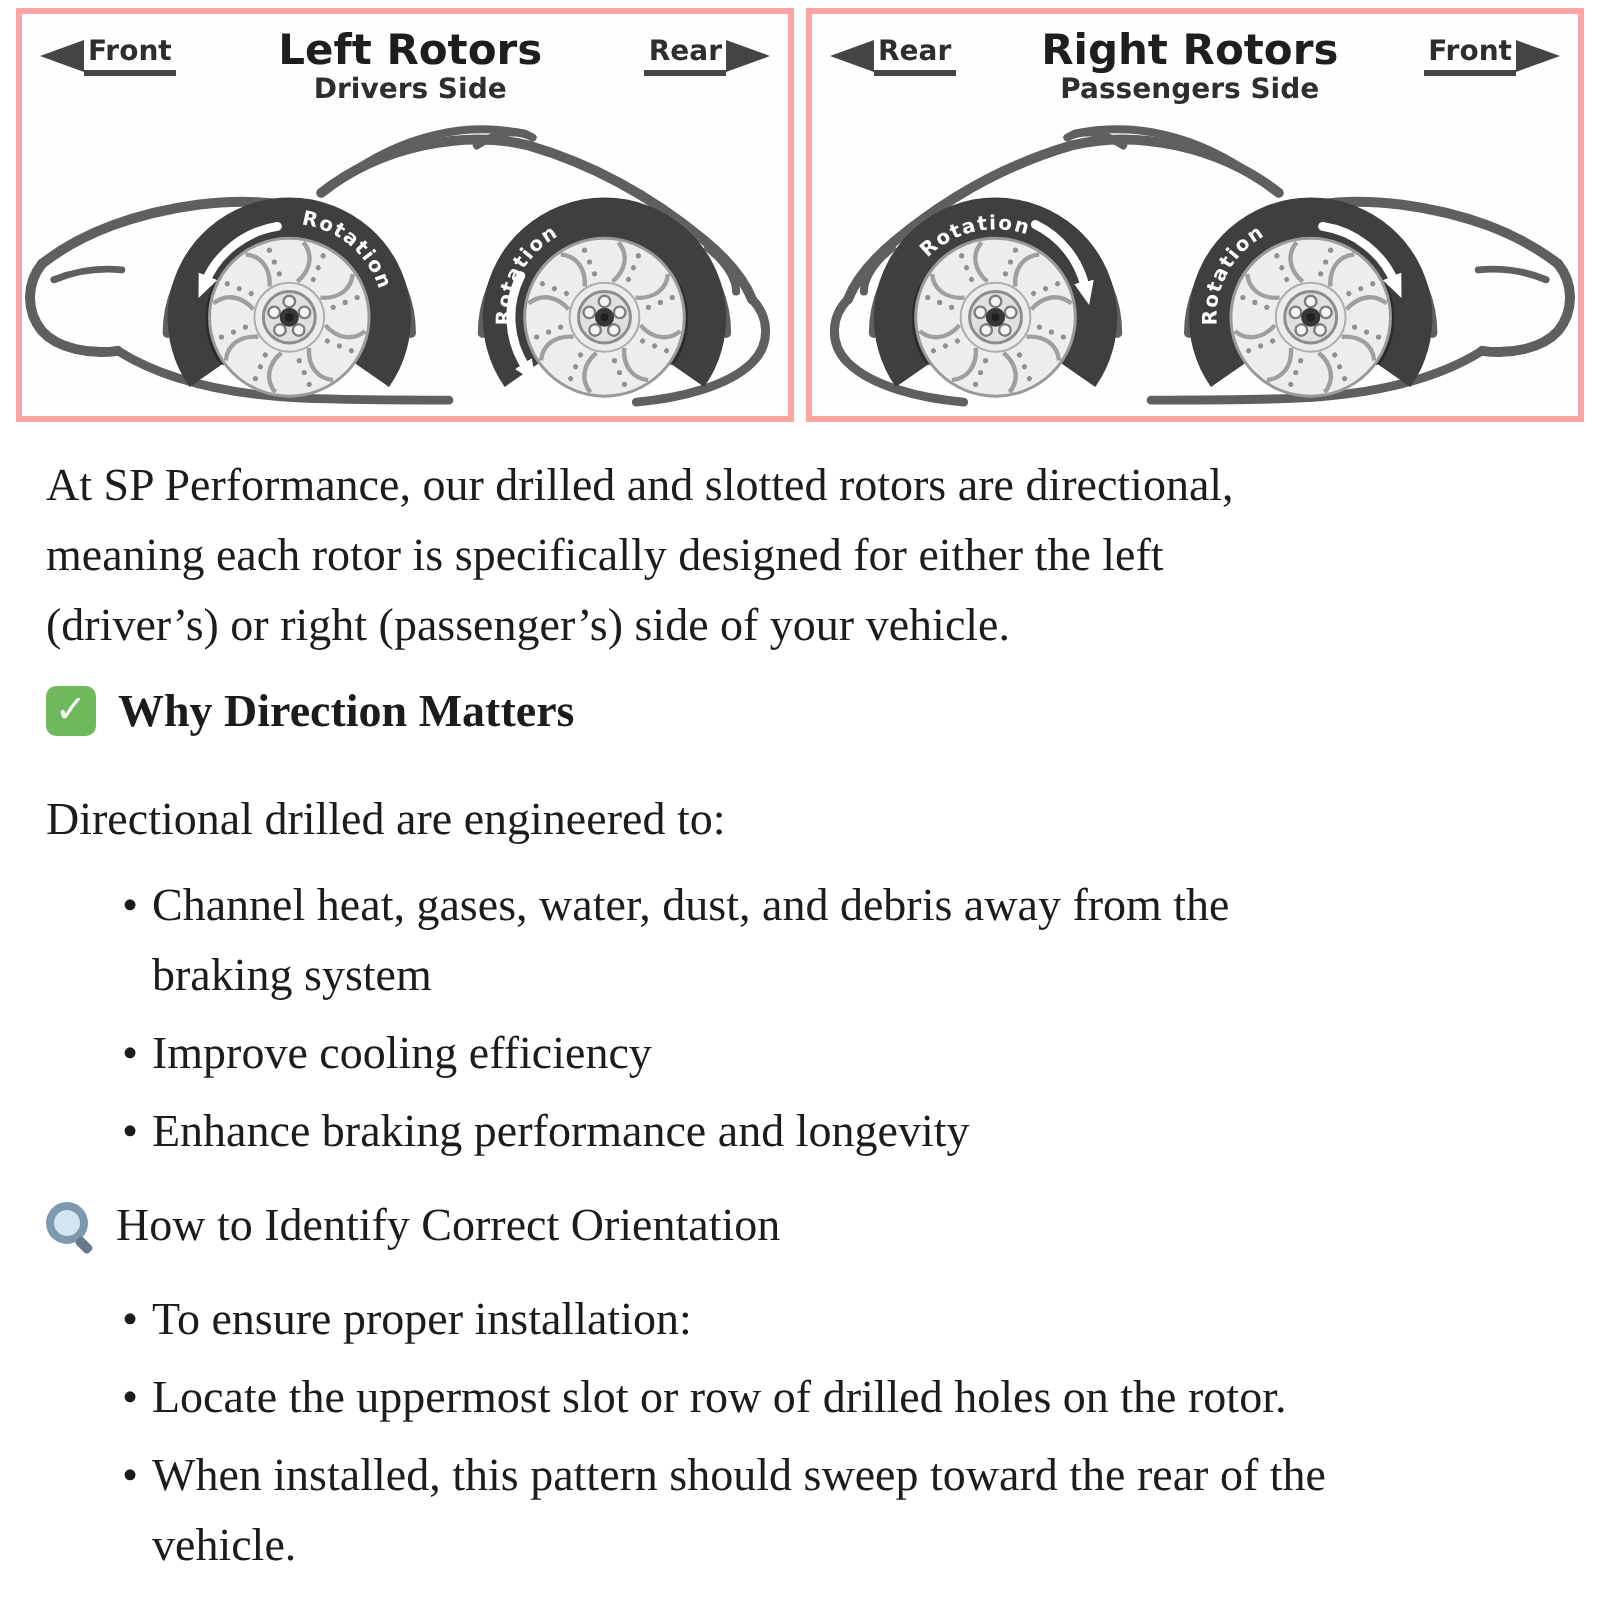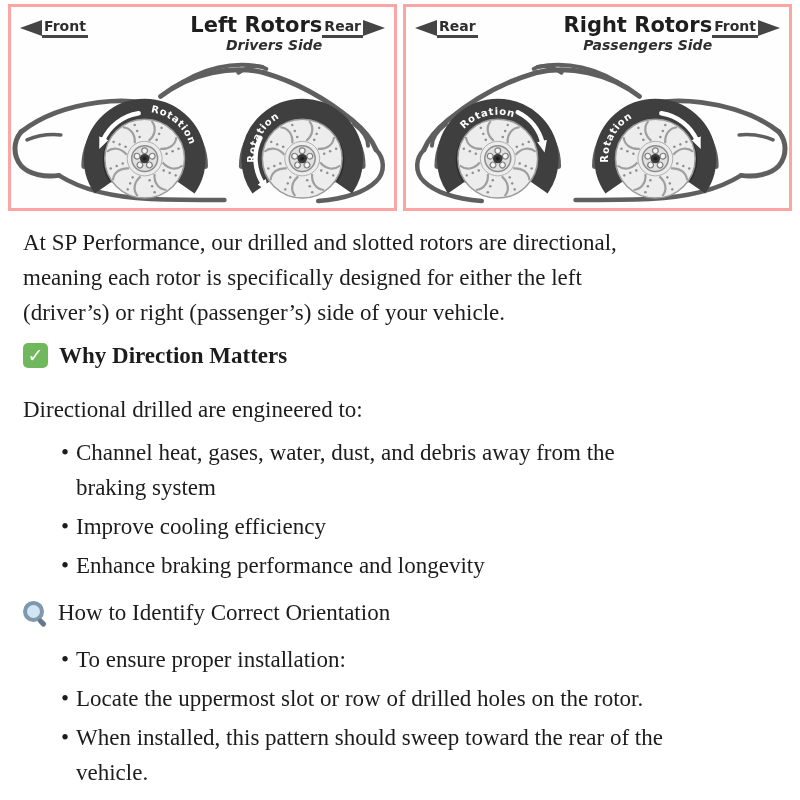--- a/index.html
+++ b/index.html
@@ -8,23 +8,23 @@
   
   .figure{display:flex;gap:6px;padding:4px 8px 0 8px;}
   .panel{flex:1;border:3px solid #fca5a5;background:#fefefe;box-sizing:border-box;height:207px;overflow:hidden;}
   .panel-header{display:grid;grid-template-columns:auto 1fr auto;align-items:start;padding:7px 9px 0 9px;height:48px;box-sizing:border-box;
     font-family:"DejaVu Sans",sans-serif;}
   .dir{display:flex;align-items:center;margin-top:4px;}
   .dir-label{font-size:14px;font-weight:bold;color:#2e2e2e;border-bottom:3px solid #454545;line-height:16px;padding:0 2px 1px 2px;}
   .tri{width:0;height:0;border-top:8px solid transparent;border-bottom:8px solid transparent;}
   .tri-left{border-right:22px solid #454545;}
   .tri-right{border-left:22px solid #454545;}
-  .panel-titles{text-align:right;}
+  .panel-titles{text-align:center;}
   .panel-title{font-size:21px;font-weight:bold;color:#1e1e1e;letter-spacing:0px;line-height:23px;}
-  .panel-subtitle{font-size:14px;font-weight:bold;font-style:italic;color:#2e2e2e;line-height:16px;}
+  .panel-subtitle{font-size:14px;font-weight:bold;color:#2e2e2e;line-height:16px;}
   .car-svg{display:block;width:100%;height:150px;}
 
   
   .content{padding:14px 20px 0 23px;font-size:23px;line-height:35px;}
   .intro{margin:0;white-space:pre-line;}
   .h-row{display:flex;align-items:center;gap:11px;font-size:23px;line-height:35px;margin:0;}
   .h-why{margin-top:8px;font-weight:bold;}
   .h-how{margin-top:12px;font-weight:normal;align-items:center;}
   ul{margin:8px 0 0 0;padding:0;list-style:none;}
   ul.how-list{margin-top:12px;}

